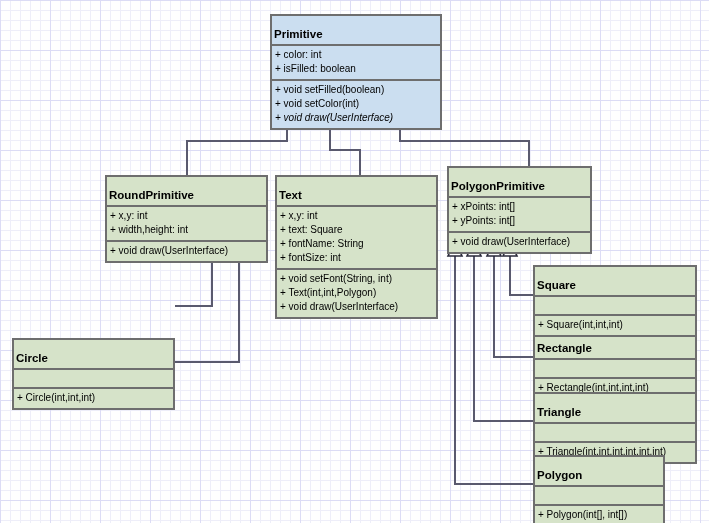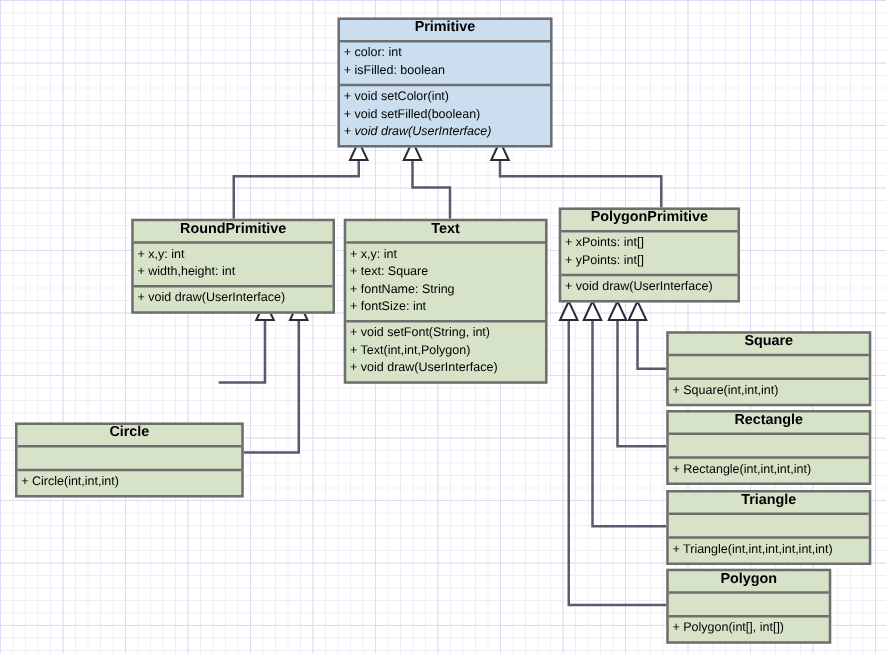--- a/index.html
+++ b/index.html
@@ -39,25 +39,25 @@
     position: absolute;
     box-sizing: border-box;
     border: 2px solid #6e6e6e;
     background-color: #d6e3c9;
     z-index: 5;
   }
   .uml-class.accent {
     background-color: #cbdef0;
   }
   .cls-name {
-    text-align: center;
+    text-align: left;
     font-weight: bold;
     font-size: 11.5px;
     color: #000000;
-    padding: 0 2px 3px 2px;
+    padding: 12px 2px 3px 2px;
     line-height: 13px;
     white-space: nowrap;
     overflow: hidden;
   }
   .cls-section {
     border-top: 2px solid #6e6e6e;
     padding: 2px 3px 3px 3px;
     text-align: left;
     font-size: 10px;
     color: #000000;
@@ -131,22 +131,22 @@
     </g>
   </svg>
 
 <div class="uml-class accent" style="left: 270px; top: 14px; width: 172px;">
       <div class="cls-name">Primitive</div>
       <div class="cls-section">
         <div class="member">+ color: int</div>
         <div class="member">+ isFilled: boolean</div>
       </div>
       <div class="cls-section">
+        <div class="member">+ void setFilled(boolean)</div>
         <div class="member">+ void setColor(int)</div>
-        <div class="member">+ void setFilled(boolean)</div>
         <div class="member abstract">+ void draw(UserInterface)</div>
       </div>
     </div>
     <div class="uml-class" style="left: 105px; top: 175px; width: 163px;">
       <div class="cls-name">RoundPrimitive</div>
       <div class="cls-section">
         <div class="member">+ x,y: int</div>
         <div class="member">+ width,height: int</div>
       </div>
       <div class="cls-section">
@@ -170,21 +170,21 @@
     <div class="uml-class" style="left: 447px; top: 166px; width: 145px;">
       <div class="cls-name">PolygonPrimitive</div>
       <div class="cls-section">
         <div class="member">+ xPoints: int[]</div>
         <div class="member">+ yPoints: int[]</div>
       </div>
       <div class="cls-section">
         <div class="member">+ void draw(UserInterface)</div>
       </div>
     </div>
-    <div class="uml-class" style="left: 12px; top: 338px; width: 183px;">
+    <div class="uml-class" style="left: 12px; top: 338px; width: 163px;">
       <div class="cls-name">Circle</div>
       <div class="cls-section empty"></div>
       <div class="cls-section">
         <div class="member">+ Circle(int,int,int)</div>
       </div>
     </div>
     <div class="uml-class" style="left: 533px; top: 328px; width: 164px;">
       <div class="cls-name">Rectangle</div>
       <div class="cls-section empty"></div>
       <div class="cls-section">

